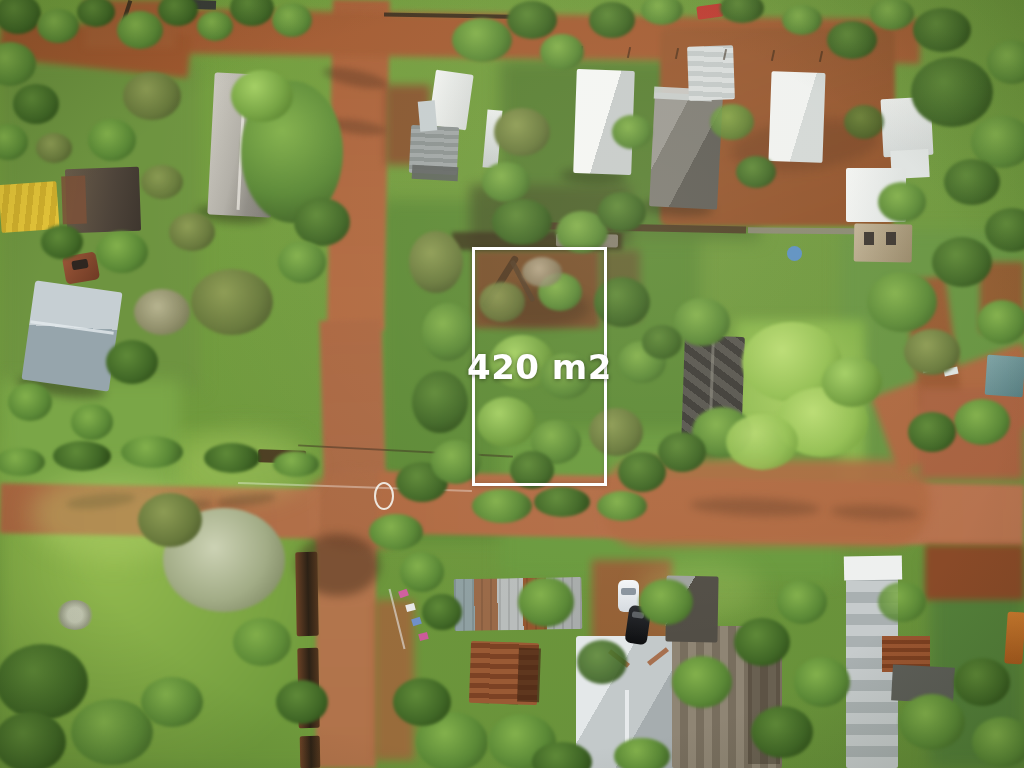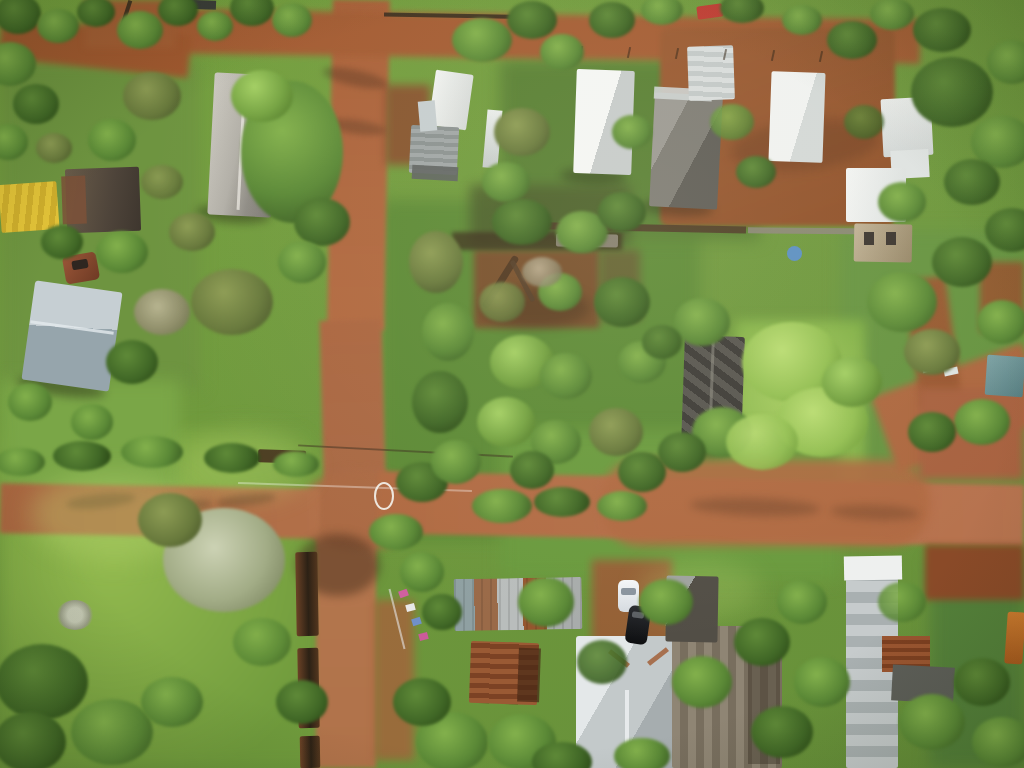--- a/index.html
+++ b/index.html
@@ -273,13 +273,16 @@
       <div class="obj" style="left: 794px; top: 657px; width: 56px; height: 50px; background: radial-gradient(circle at 40% 35%, rgb(131, 177, 76), rgb(90, 136, 54) 58%, rgb(54, 87, 32) 100%); border-radius: 50%; filter: blur(1.5px); opacity: 1;"></div>
       <div class="obj" style="left: 751px; top: 706px; width: 62px; height: 52px; background: radial-gradient(circle at 40% 35%, rgb(95, 138, 56), rgb(64, 103, 38) 58%, rgb(37, 64, 18) 100%); border-radius: 50%; filter: blur(1.5px); opacity: 1;"></div>
       <div class="obj" style="left: 899px; top: 694px; width: 66px; height: 56px; background: radial-gradient(circle at 40% 35%, rgb(131, 177, 76), rgb(90, 136, 54) 58%, rgb(54, 87, 32) 100%); border-radius: 50%; filter: blur(1.5px); opacity: 1;"></div>
       <div class="obj" style="left: 954px; top: 658px; width: 56px; height: 48px; background: radial-gradient(circle at 40% 35%, rgb(95, 138, 56), rgb(64, 103, 38) 58%, rgb(37, 64, 18) 100%); border-radius: 50%; filter: blur(1.5px); opacity: 1;"></div>
       <div class="obj" style="left: 972px; top: 717px; width: 60px; height: 50px; background: radial-gradient(circle at 40% 35%, rgb(131, 177, 76), rgb(90, 136, 54) 58%, rgb(54, 87, 32) 100%); border-radius: 50%; filter: blur(1.5px); opacity: 1;"></div>
       <div class="obj" style="left: 878px; top: 582px; width: 48px; height: 40px; background: radial-gradient(circle at 40% 35%, rgb(131, 177, 76), rgb(90, 136, 54) 58%, rgb(54, 87, 32) 100%); border-radius: 50%; filter: blur(1.5px); opacity: 0.85;"></div>
       <div class="obj" style="left: 532px; top: 742px; width: 60px; height: 40px; background: radial-gradient(circle at 40% 35%, rgb(95, 138, 56), rgb(64, 103, 38) 58%, rgb(37, 64, 18) 100%); border-radius: 50%; filter: blur(1.5px); opacity: 1;"></div>
       <div class="obj" style="left: 614px; top: 738px; width: 56px; height: 36px; background: radial-gradient(circle at 40% 35%, rgb(131, 177, 76), rgb(90, 136, 54) 58%, rgb(54, 87, 32) 100%); border-radius: 50%; filter: blur(1.5px); opacity: 1;"></div>
     </div>
   <div class="overlay"></div>
+  <div class="lot-box" id="lot-box" style="left: 472px; top: 247px; width: 129px; height: 233px; border-color: rgb(255, 255, 255);">
+    <span class="lot-label">420 m2</span>
+  </div>
 </div>
 
 </body></html>

